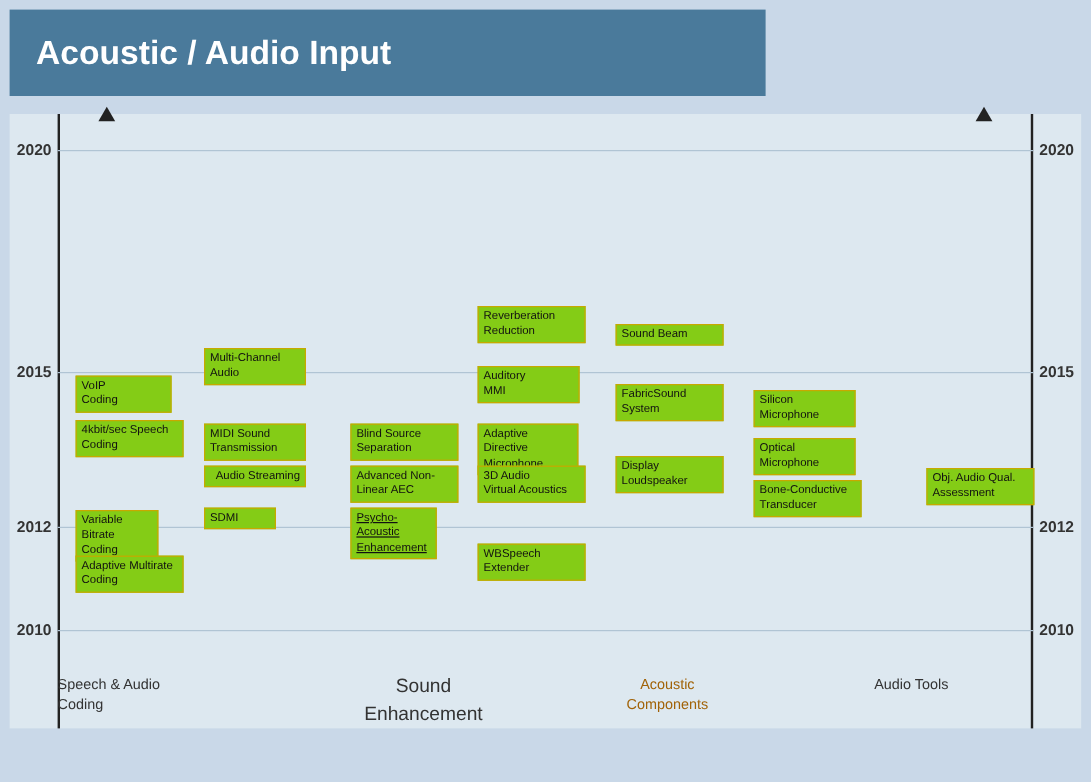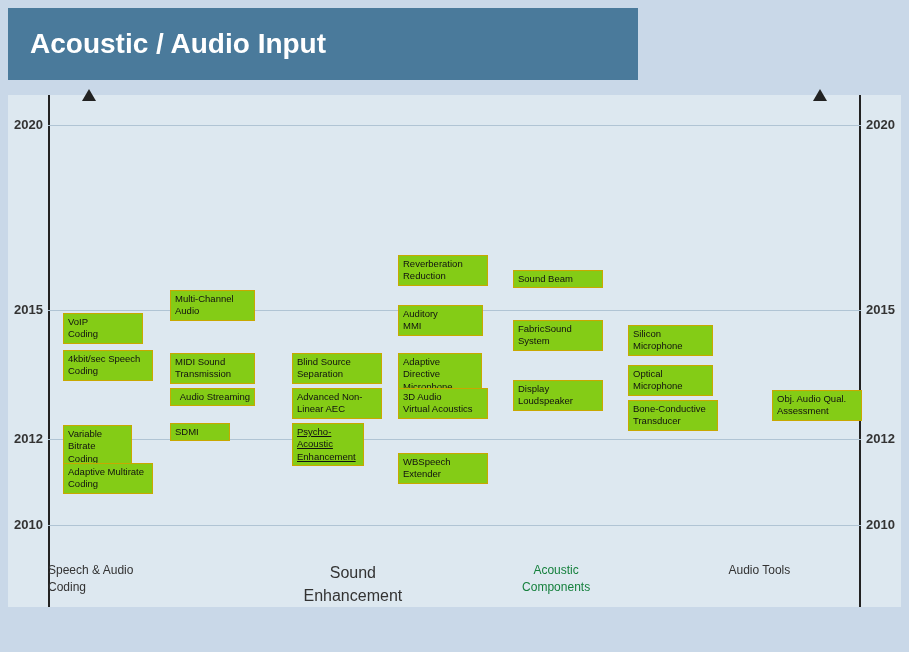--- a/index.html
+++ b/index.html
@@ -189,18 +189,18 @@
 
     <div class="tag" style="left:620px; top:270px; width:85px;">Optical<br>Microphone</div>
 
     <div class="tag" style="left:620px; top:305px; width:90px;">Bone-Conductive<br>Transducer</div>
 
     <div class="tag" style="left:740px; top:295px; width:90px;margin-left:24px;">Obj. Audio Qual.<br>Assessment</div>
 
     <div style="position:absolute; bottom:0; left:40px; right:40px; display:flex;">
       <div style="flex:1; text-align:left; font-size:12px; color:#333; line-height:1.4;">Speech &amp; Audio<br>Coding</div>
       <div style="flex:1; text-align:center; font-size:16px; color:#333; line-height:1.4;">Sound<br>Enhancement</div>
-      <div style="flex:1; text-align:center; font-size:12px; color:#15803d; line-height:1.4;">Acoustic<br>Components</div>
+      <div style="flex:1; text-align:center; font-size:12px; color:#a16207; line-height:1.4;">Acoustic<br>Components</div>
       <div style="flex:1; text-align:center; font-size:12px; color:#333; line-height:1.4;">Audio Tools</div>
     </div>
 
   </div>
 </div>
 
 </body></html>

